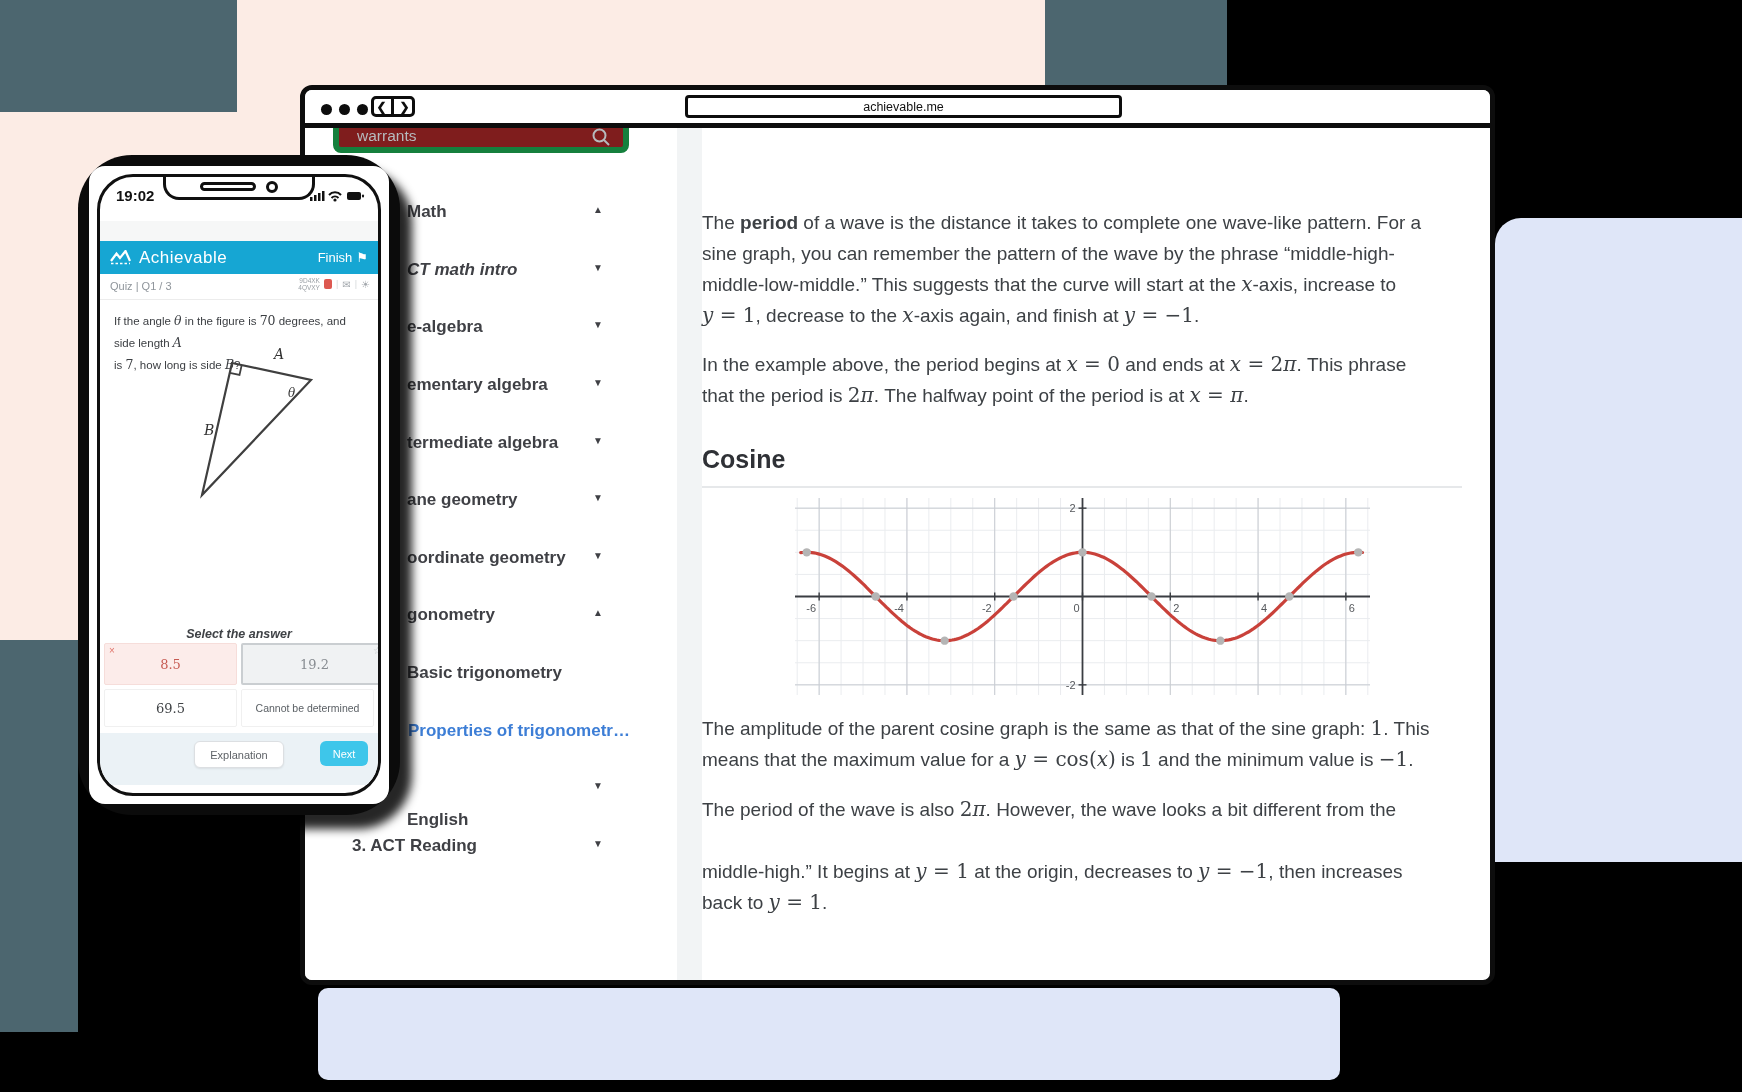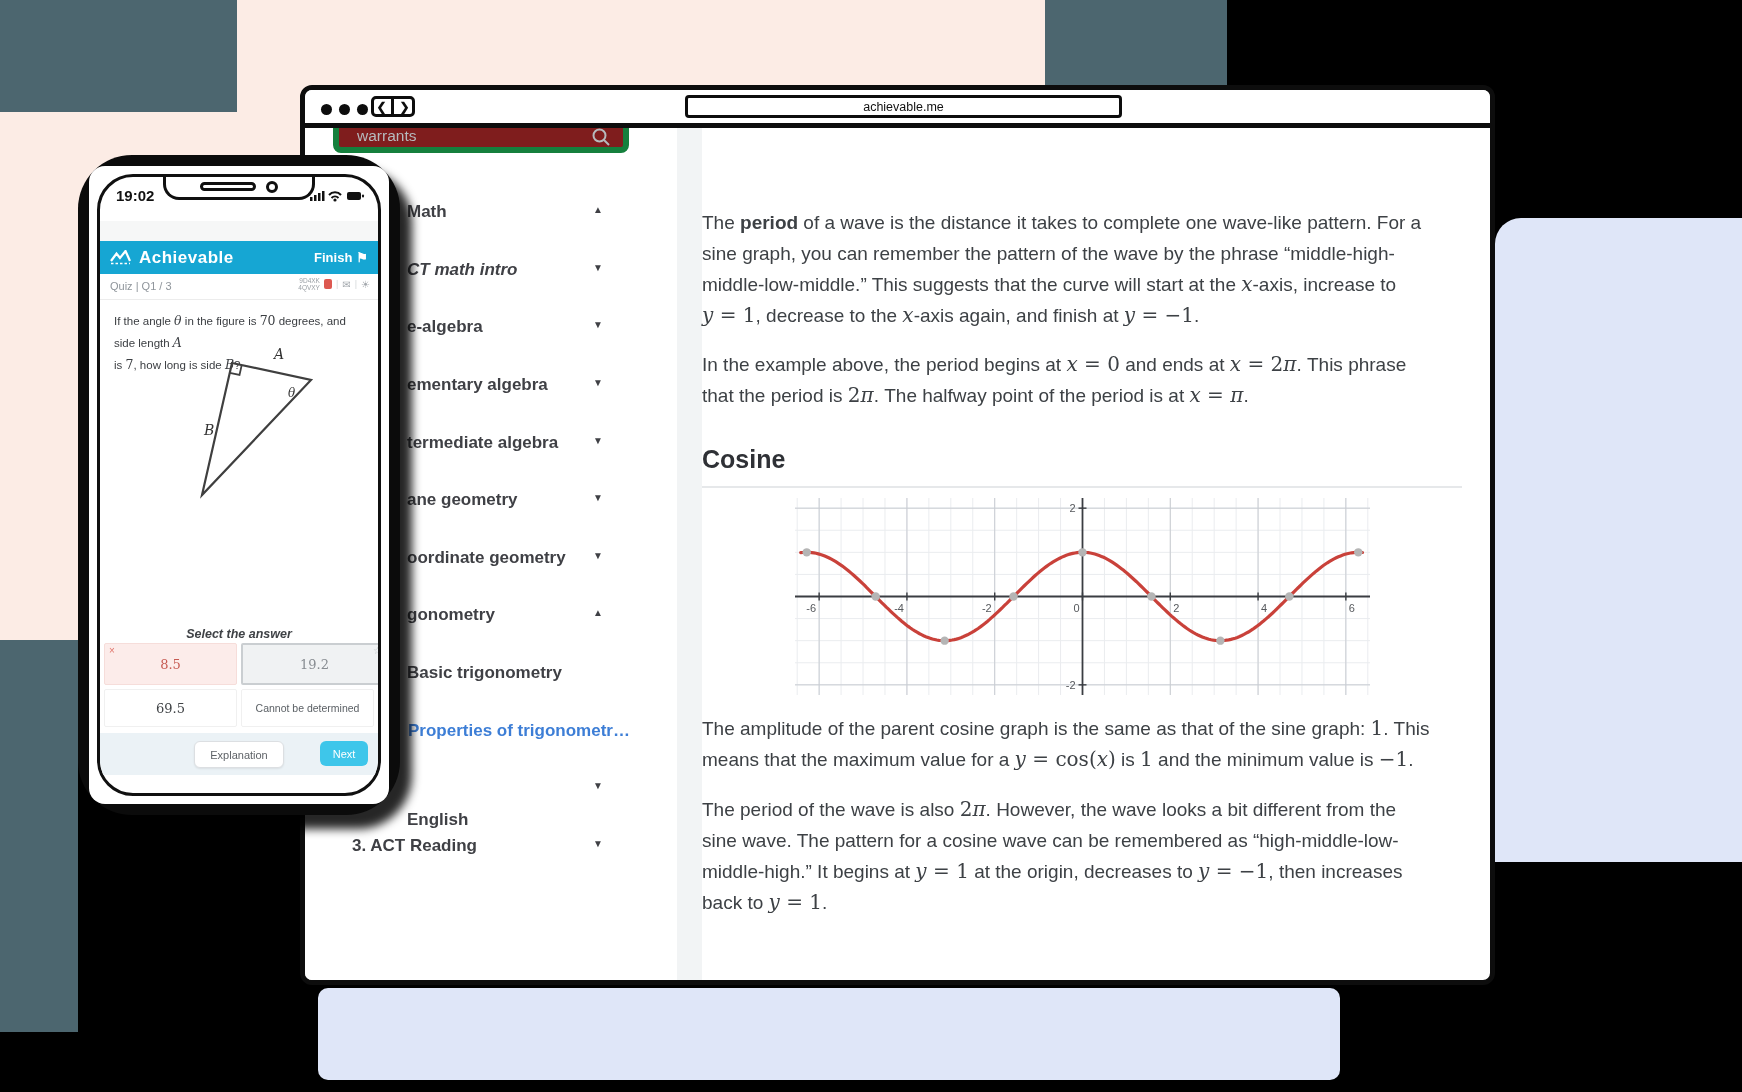--- a/index.html
+++ b/index.html
@@ -54,21 +54,21 @@
   #phone-screen{position:absolute;left:8px;top:8px;right:8px;bottom:8px;border:3px solid #101010;border-radius:36px;
                 background:#fff;overflow:hidden;}
   #notch{position:absolute;left:50%;transform:translateX(-50%);top:-1px;width:152px;height:24px;background:#fff;
          border:3px solid #101010;border-top:none;border-bottom-left-radius:16px;border-bottom-right-radius:16px;
          display:flex;align-items:center;justify-content:center;gap:10px;box-sizing:border-box;}
   #notch .speaker{width:56px;height:9px;border:3px solid #101010;border-radius:6px;box-sizing:border-box;}
   #notch .cam{width:12px;height:12px;border:3px solid #101010;border-radius:50%;box-sizing:border-box;}
   #status-time{left:16px;top:10px;font-size:15px;font-weight:bold;color:#111;}
   #status-icons{right:12px;top:12px;}
   #pre-header{left:0;top:44px;width:100%;height:20px;background:#f6f7f7;}
-  #app-header{left:0;top:64px;width:100%;height:33px;background:#16a6d3;color:#fff;display:flex;align-items:center;padding:0 10px;box-sizing:border-box;font-weight:bold;}
+  #app-header{left:0;top:64px;width:100%;height:33px;background:#16a6d3;color:#fff;display:flex;align-items:center;padding:0 10px;box-sizing:border-box;}
   #app-title{font-size:17px;margin-left:7px;letter-spacing:0.5px;}
   #finish{margin-left:auto;font-size:13px;}
   #flag-icon{font-size:13px;margin-left:4px;}
   #sub-bar{left:0;top:97px;width:100%;height:26px;border-bottom:1px solid #ececec;box-sizing:border-box;}
   #quiz-crumb{position:absolute;left:10px;top:6px;font-size:11px;color:#8f959b;}
   #sub-icons{position:absolute;right:8px;top:3px;display:flex;align-items:center;gap:4px;}
   #code-block{font-size:6.5px;line-height:1.15;color:#9aa0a5;text-align:right;}
   .red-chip{width:8px;height:10px;background:#dd5850;border-radius:2px;display:inline-block;}
   .sub-sep{color:#d5d8da;font-size:9px;}
   .sub-glyph{color:#a3a8ad;font-size:10px;}
@@ -78,21 +78,21 @@
   #triangle-wrap{left:78px;top:170px;}
   #select-prompt{left:0;top:450px;width:100%;text-align:center;font-size:12.5px;font-weight:bold;font-style:italic;color:#3f4246;}
   .ans-cell{position:absolute;box-sizing:border-box;display:flex;align-items:center;justify-content:center;
             font-family:"DejaVu Serif",serif;font-size:13px;color:#3f4245;background:#fff;border:1px solid #f0f0f0;border-radius:2px;}
   #ans-0{left:4px;top:466px;width:133px;height:42px;background:#fcecea;border:1px solid #f6ddda;color:#c65a52;}
   #ans-1{left:141px;top:466px;width:147px;height:42px;background:#f0f2f3;border:2px solid #caced1;color:#878c91;}
   #ans-2{left:4px;top:512px;width:133px;height:38px;}
   #ans-3{left:141px;top:512px;width:133px;height:38px;font-family:"Liberation Sans",sans-serif;font-size:10.5px;color:#5b6065;}
   .mark-x{position:absolute;left:4px;top:1px;font-size:10px;color:#e0766d;font-family:"Liberation Sans",sans-serif;}
   .mark-star{position:absolute;right:4px;top:0;font-size:10px;color:#c2c6c9;font-family:"Liberation Sans",sans-serif;}
-  #phone-footer{left:0;top:556px;width:100%;height:42px;background:#ebf2f6;}
+  #phone-footer{left:0;top:556px;width:100%;height:52px;background:#ebf2f6;}
   #explanation-btn{position:absolute;left:94px;top:8px;width:88px;height:25px;background:#fff;border:1px solid #dcdfe2;
                    border-radius:6px;font-size:11px;color:#5f6368;display:flex;align-items:center;justify-content:center;
                    box-shadow:0 1px 2px rgba(0,0,0,0.08);}
   #next-btn{position:absolute;right:10px;top:8px;width:48px;height:25px;background:#3ec6ea;border-radius:6px;
             font-size:11px;color:#fff;display:flex;align-items:center;justify-content:center;}
 </style>
 </head>
 <body>
 
 <div class="abs" id="decor-pink"></div>
@@ -237,21 +237,20 @@
         <line x1="283.5" y1="10.159192825112108" x2="291.5" y2="10.159192825112108" stroke="#3a3d42" stroke-width="1.4"></line>
         <text x="280.5" y="14.159192825112108" font-size="11" fill="#55585c" text-anchor="end" font-family="Liberation Sans, sans-serif">2</text>
         <line x1="283.5" y1="186.8408071748879" x2="291.5" y2="186.8408071748879" stroke="#3a3d42" stroke-width="1.4"></line>
         <text x="280.5" y="190.8408071748879" font-size="11" fill="#55585c" text-anchor="end" font-family="Liberation Sans, sans-serif">-2</text>
       </svg>
 
     <div class="pline" style="left:0;top:590px"><span>The amplitude of the parent cosine graph is the same as that of the sine graph: </span><span class="seg-s">1</span><span>. This</span></div>
     <div class="pline" style="left:0;top:621px"><span>means that the maximum value for a </span><span class="seg-m">y</span><span class="seg-s"> = cos(</span><span class="seg-m">x</span><span class="seg-s">)</span><span> is </span><span class="seg-s">1</span><span> and the minimum value is </span><span class="seg-s">−1</span><span>.</span></div>
 
     <div class="pline" style="left:0;top:671px"><span>The period of the wave is also </span><span class="seg-s">2</span><span class="seg-m">π</span><span>. However, the wave looks a bit different from the</span></div>
-    <div class="pline" style="left:0;top:702px"><span>sine wave. The pattern for a cosine wave can be remembered as “high-middle-low-</span></div>
     <div class="pline" style="left:0;top:733px"><span>middle-high.” It begins at </span><span class="seg-m">y</span><span class="seg-s"> = 1</span><span> at the origin, decreases to </span><span class="seg-m">y</span><span class="seg-s"> = −1</span><span>, then increases</span></div>
     <div class="pline" style="left:0;top:764px"><span>back to </span><span class="seg-m">y</span><span class="seg-s"> = 1</span><span>.</span></div>
 
   </div>
 </div>
 
 <div class="abs" id="phone">
   <div id="phone-bezel">
     <div id="phone-screen">
       <div id="notch">

